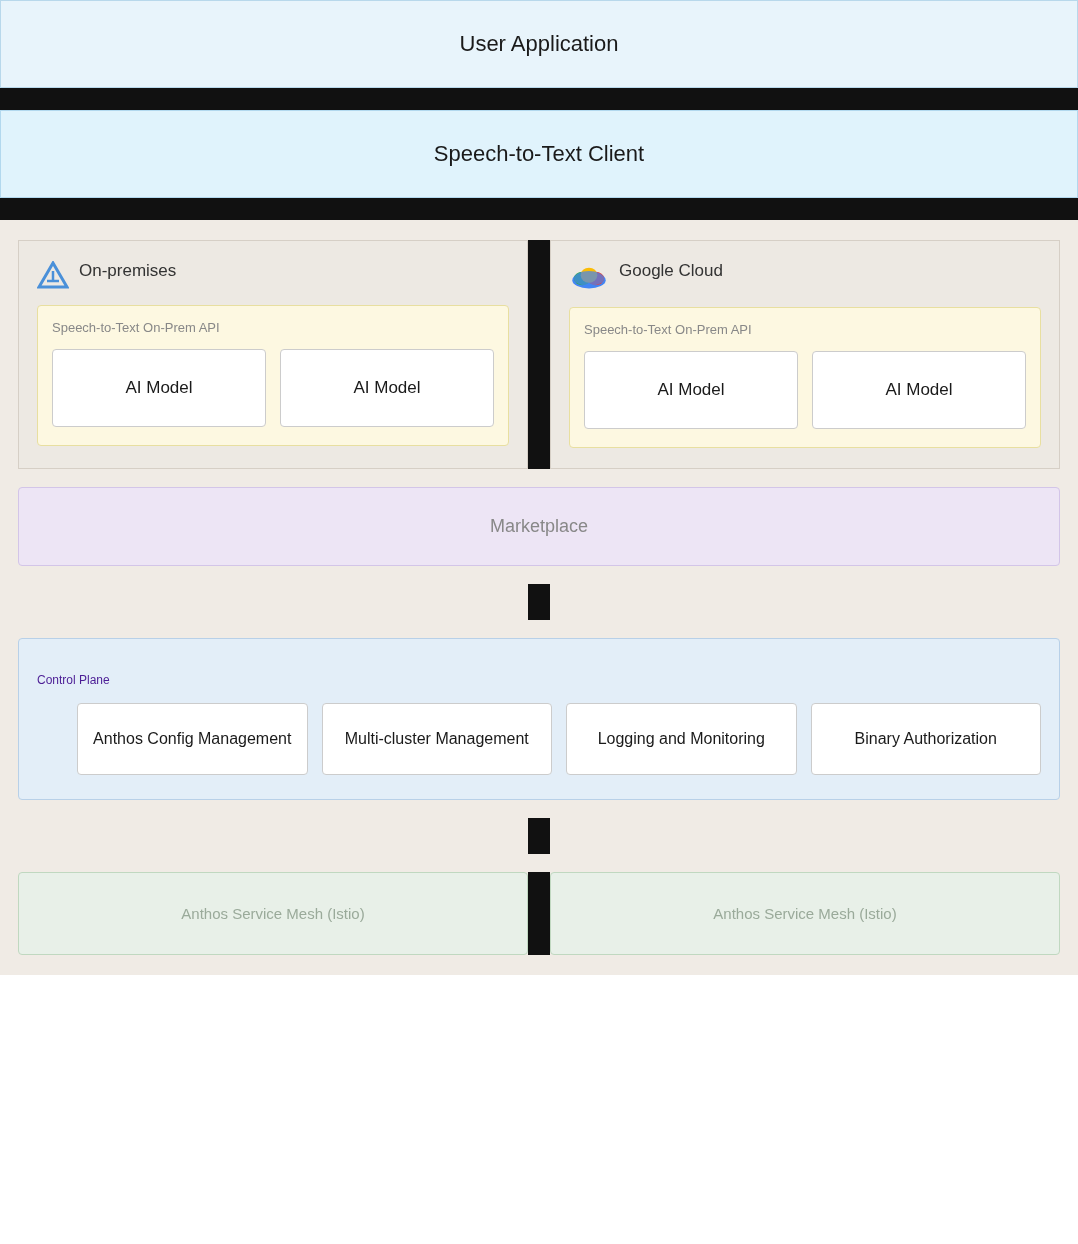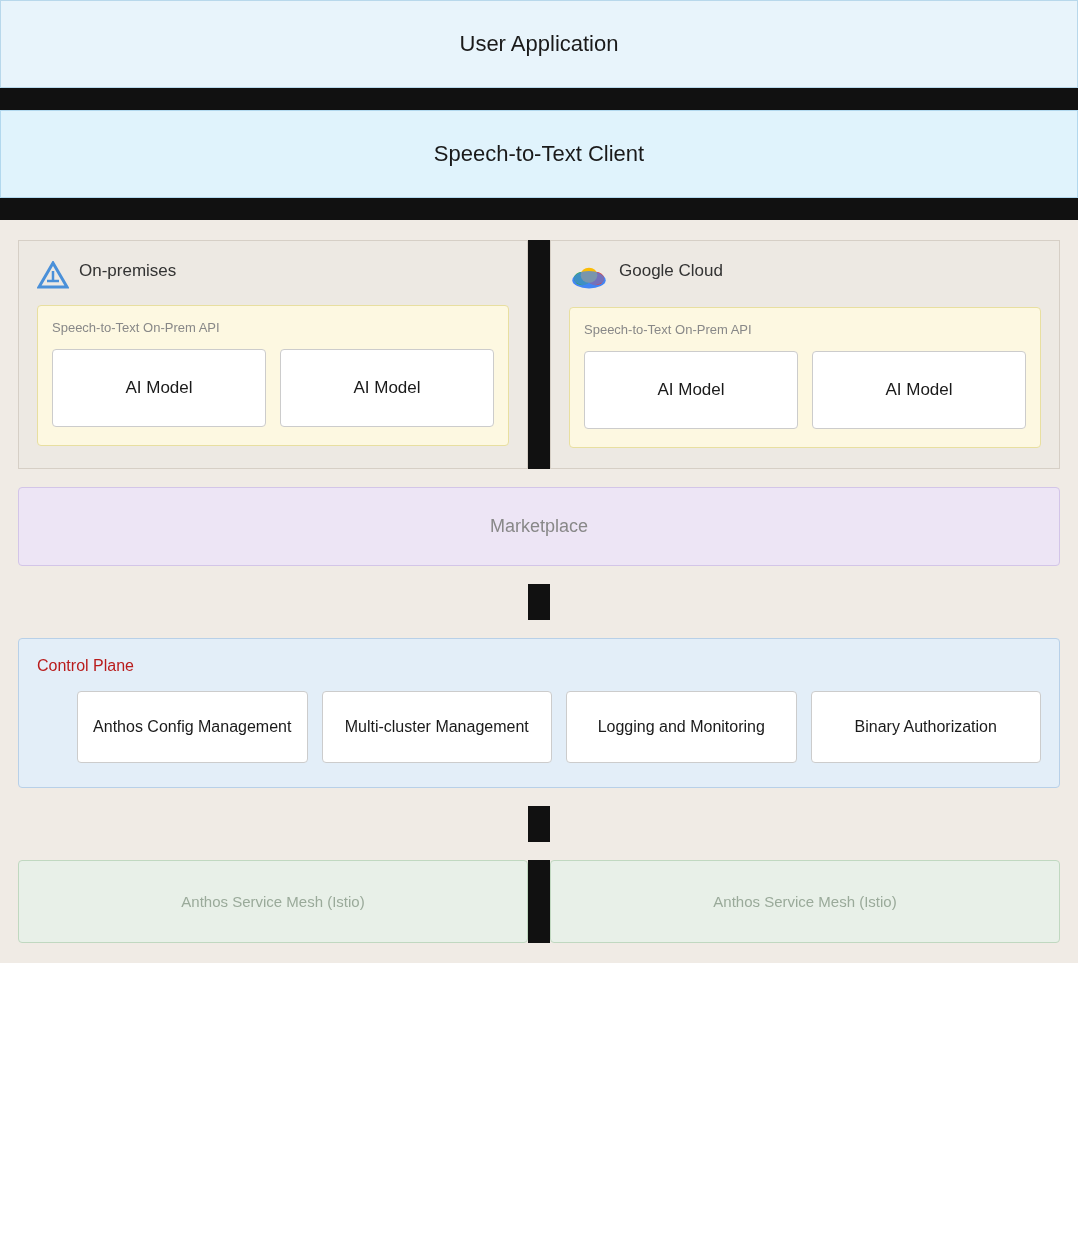--- a/index.html
+++ b/index.html
@@ -162,23 +162,24 @@
 
     
     .control-plane-section {
       background: #e3eef8;
       border: 1.5px solid #b8d0e8;
       border-radius: 4px;
       padding: 18px 18px 24px 18px;
     }
 
     .control-plane-label {
-      font-size: 16px;
-      color: #b91c1c;
+      font-size: 12px;
+      color: #4c1d95;
       margin-bottom: 16px;
+      margin-top: 16px;
     }
 
     .control-plane-boxes {
       display: flex;
       flex-direction: row;
       gap: 14px;
       padding-left: 40px;
     }
 
     .control-box {

